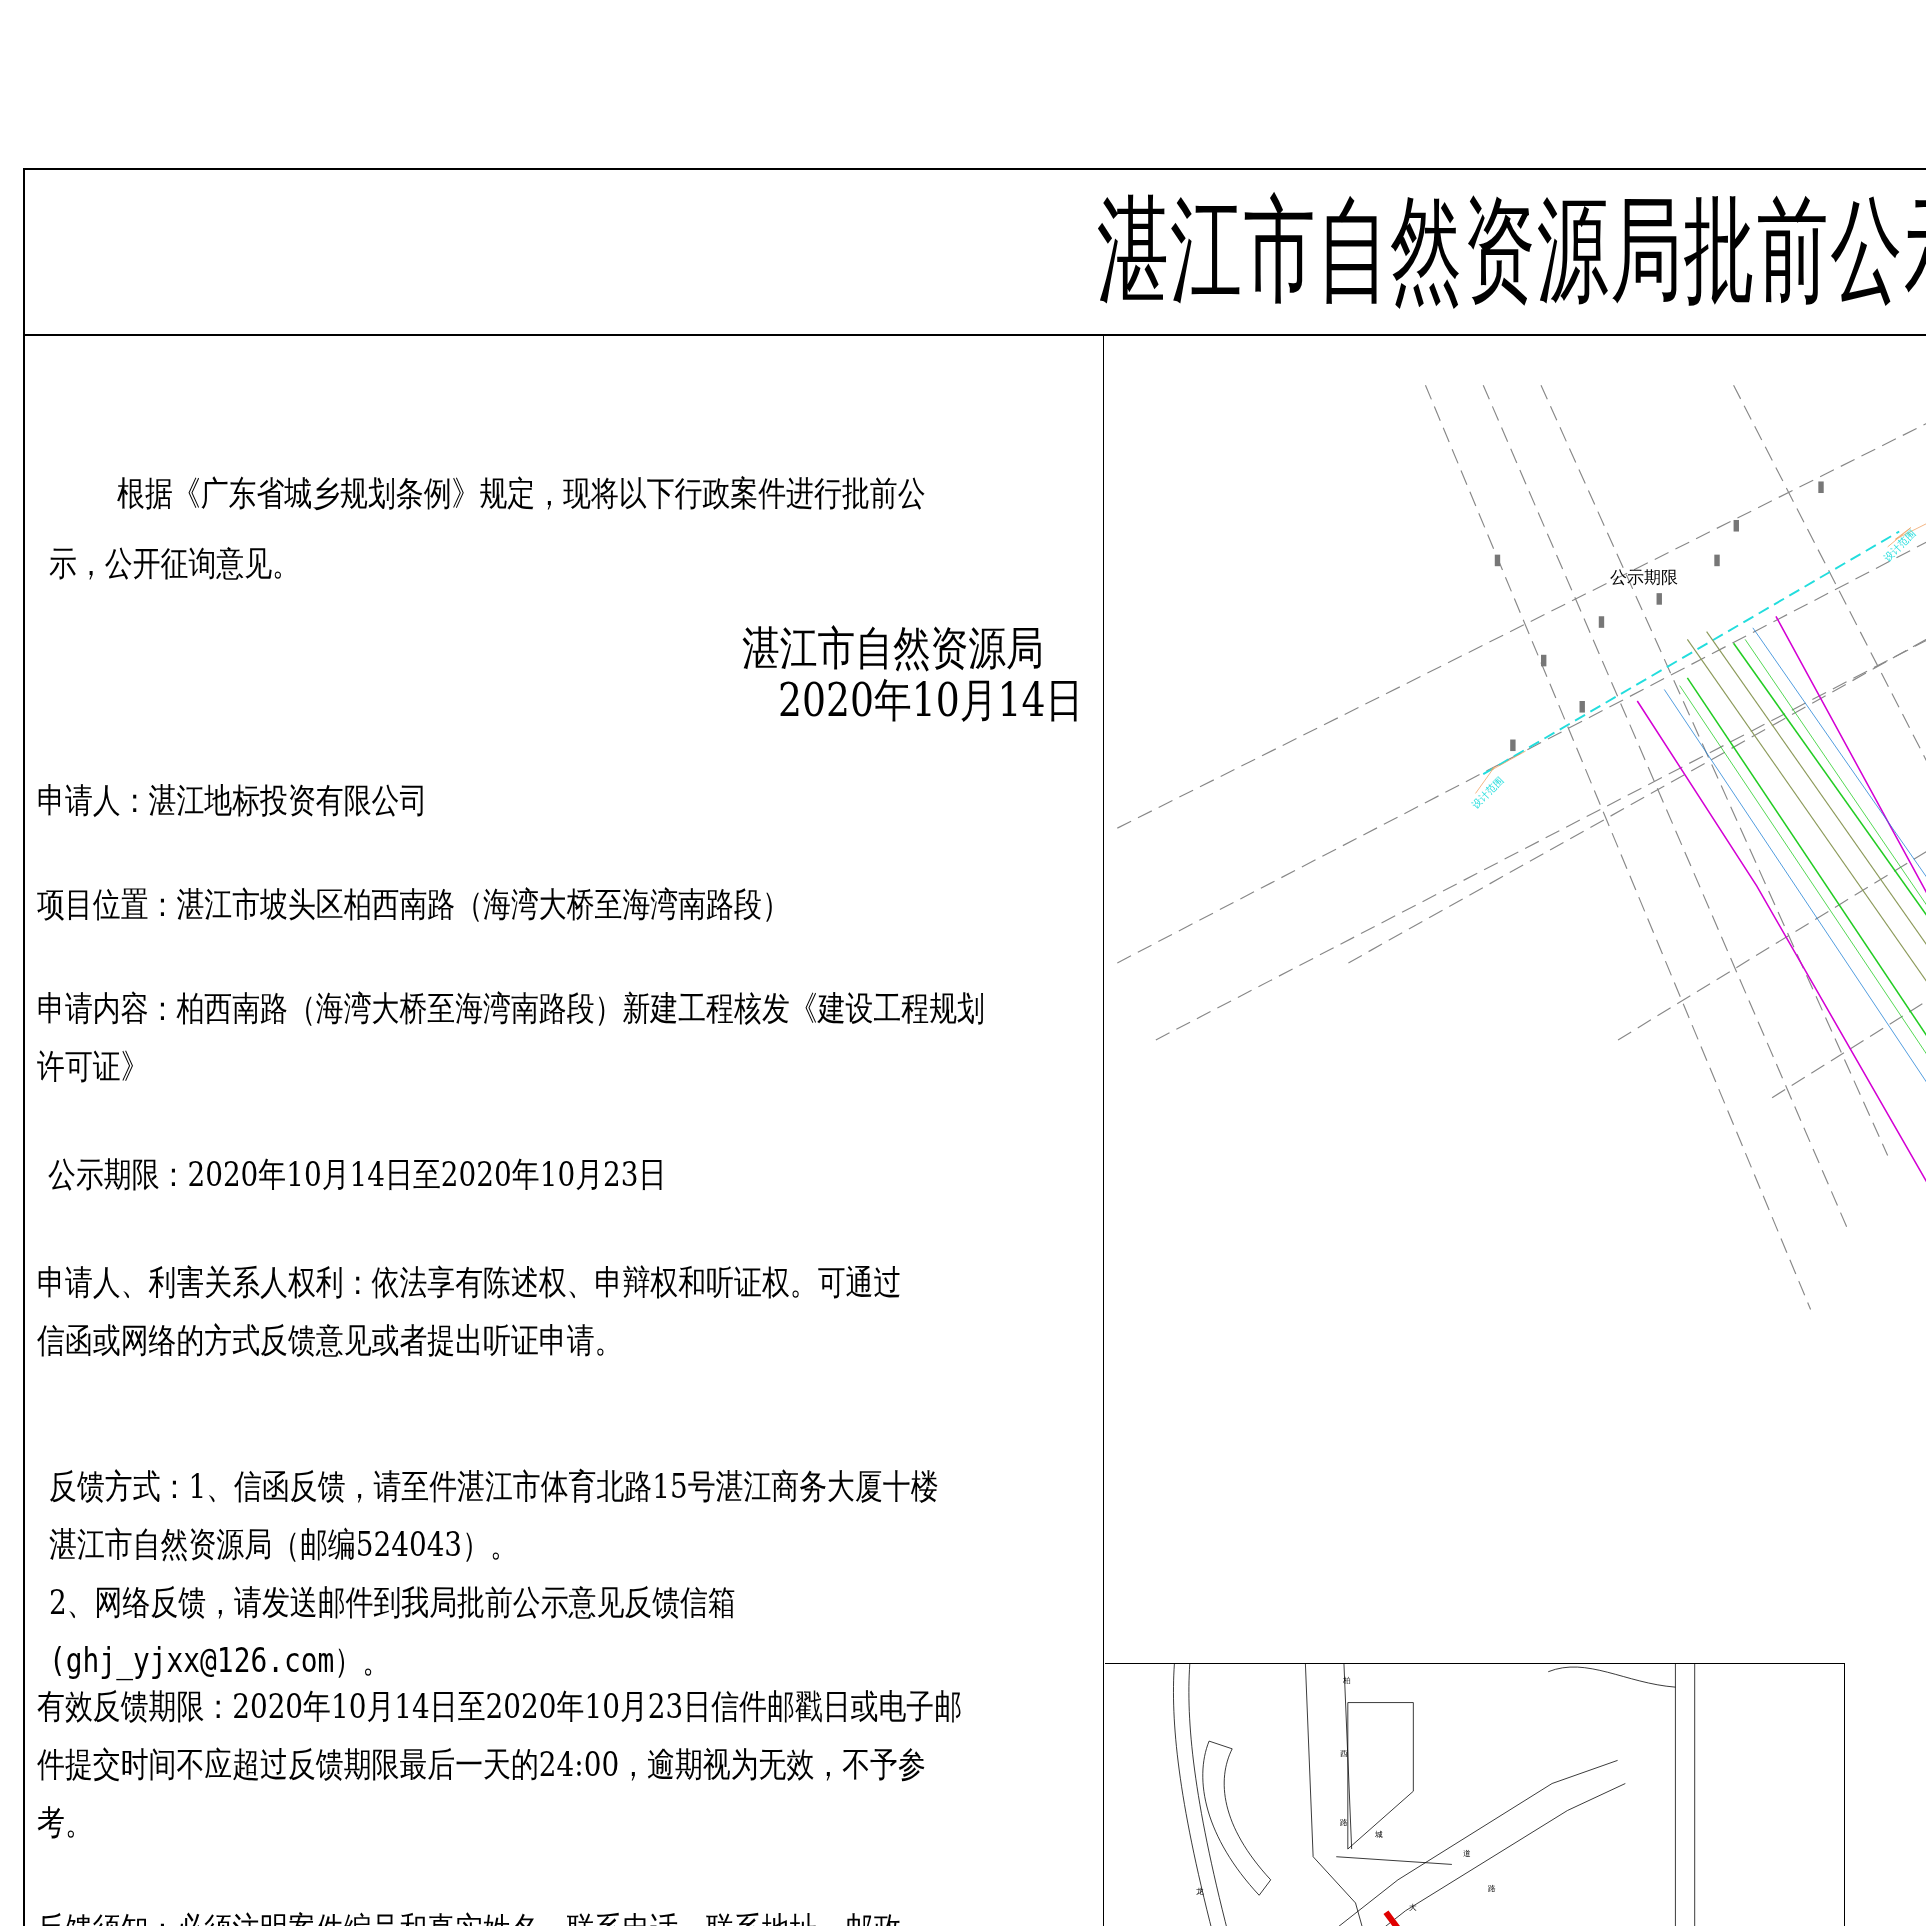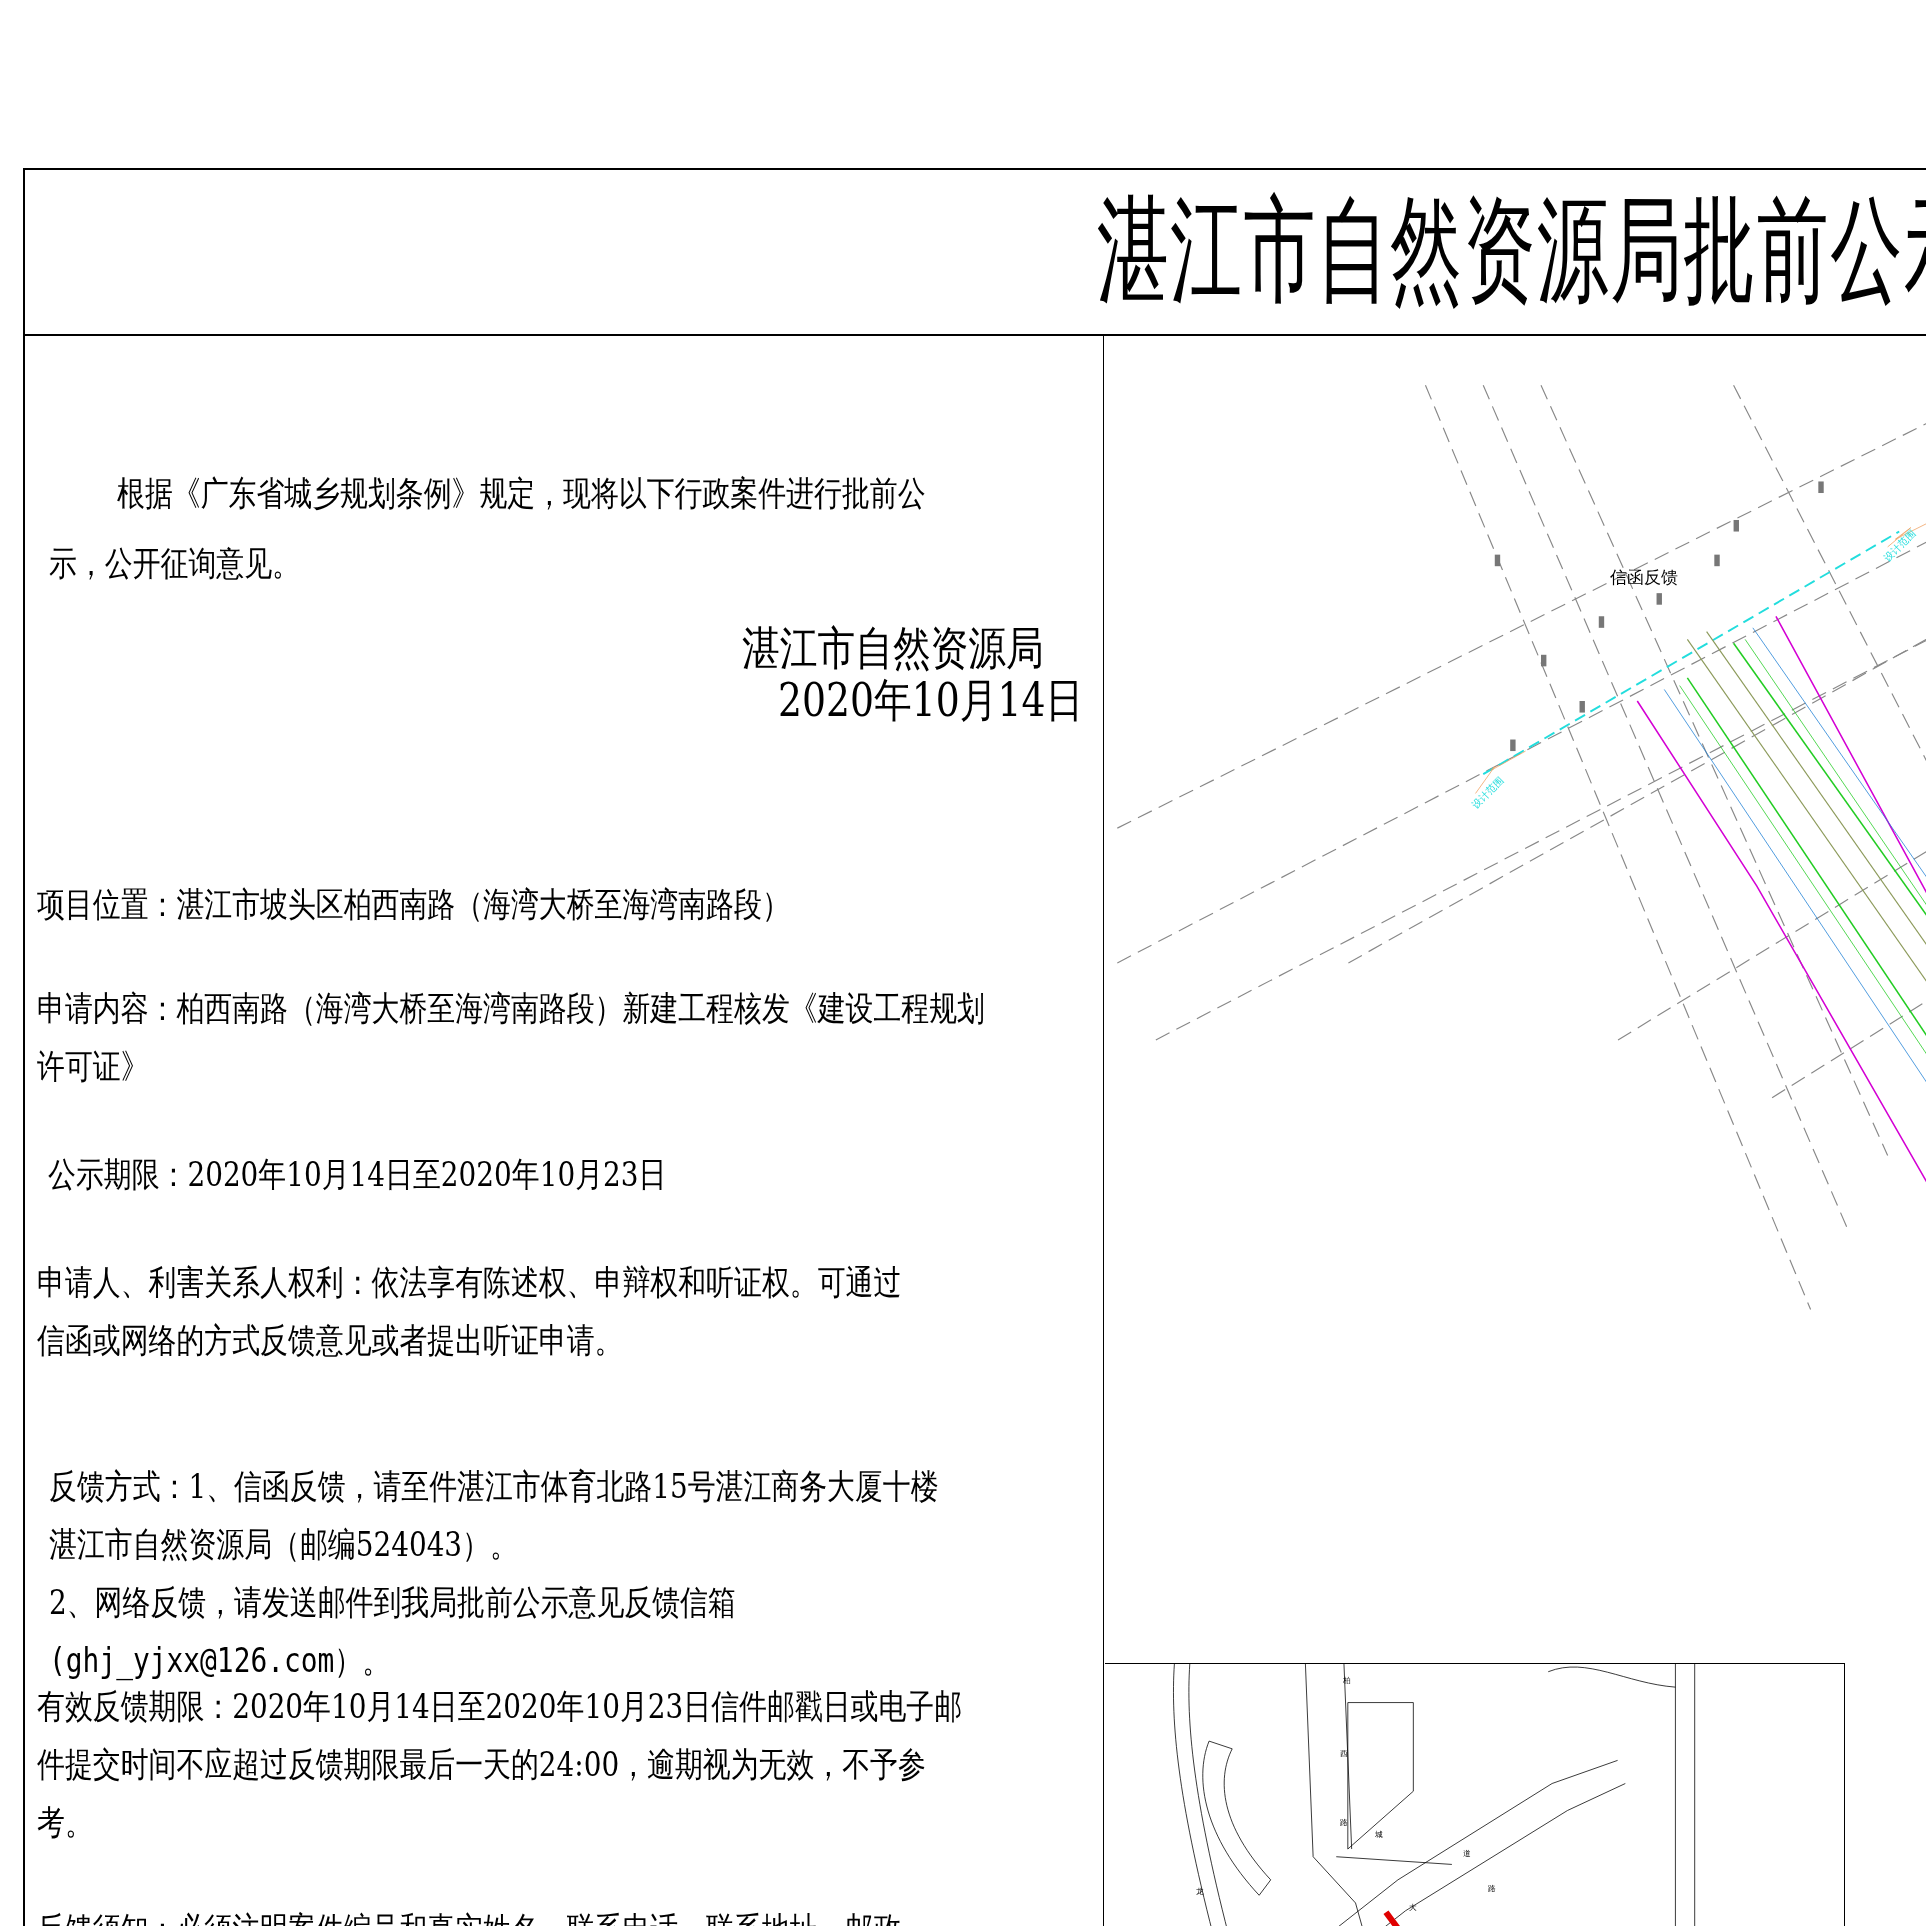--- a/index.html
+++ b/index.html
@@ -34,20 +34,23 @@
 </div>
 
 <div class="left-panel">
   <div style="position:absolute; top:116px; left:11.6px;">
     <div class="para indent"><span class="stretch">根据《广东省城乡规划条例》规定，现将以下行政案件进行批前公</span></div>
     <div class="para"><span class="stretch">示，公开征询意见。</span></div>
   </div>
   <div class="sig" style="top:283px; left:717px;"><span class="stretch">湛江市自然资源局</span></div>
   <div class="sig" style="top:335px; left:753px;"><span class="stretch">2020年10月14日</span></div>
 
+  <div style="position:absolute; top:435px; left:11.6px;">
+    <span class="stretch"><span>申请人：</span><span>湛江地标投资有限公司</span></span>
+  </div>
   <div style="position:absolute; top:539px; left:11.6px;">
     <span class="stretch"><span>项目位置：</span><span>湛江市坡头区柏西南路（海湾大桥至海湾南路段）</span></span>
   </div>
   <div style="position:absolute; top:643px; left:11.6px;">
     <div><span class="stretch"><span>申请内容：</span><span>柏西南路（海湾大桥至海湾南路段）新建工程核发《建设工程规划</span></span></div>
     <div><span class="stretch">许可证》</span></div>
   </div>
   <div style="position:absolute; top:809px; left:23px;">
     <span class="stretch"><span>公示期限：</span><span>2020年10月14日至2020年10月23日</span></span>
   </div>
@@ -178,21 +181,21 @@
       <circle cx="5600" cy="3040" r="6"></circle>
         <circle cx="5660" cy="2990" r="6"></circle>
       <circle cx="5555" cy="3600" r="6"></circle>
         <circle cx="5565" cy="3590" r="6"></circle>
     </g>
   </g>
 
   <line x1="3780" y1="4960" x2="3995" y2="5250" stroke="#e00000" stroke-width="16"></line>
 </svg>
 
-<div class="lbl" style="left:1610px;top:566px;font-size:17px;">信函反馈</div>
+<div class="lbl" style="left:1610px;top:566px;font-size:17px;">公示期限</div>
 <div class="lbl" style="left:1880px;top:539px;font-size:10px;color:#22dddd;transform:rotate(-45deg);">设计范围</div>
 <div class="lbl" style="left:1468px;top:786px;font-size:10px;color:#22dddd;transform:rotate(-45deg);">设计范围</div>
 
 <div class="inset">
   <svg width="740" height="461" style="position:absolute;left:0;top:0;" viewBox="0 0 1920 1196">
     <g fill="none" stroke="#000" stroke-width="2">
       <path d="M180 0 C 170 150, 190 350, 280 700 L 380 1196"></path>
       <path d="M220 0 C 210 150, 230 350, 320 700 L 420 1196"></path>
       <path d="M270 200 C 230 300, 260 450, 400 600 L 430 560 C 300 420, 290 300, 330 220 Z"></path>
       <path d="M10 1150 L 760 560 L 1160 310 L 1330 250"></path>

